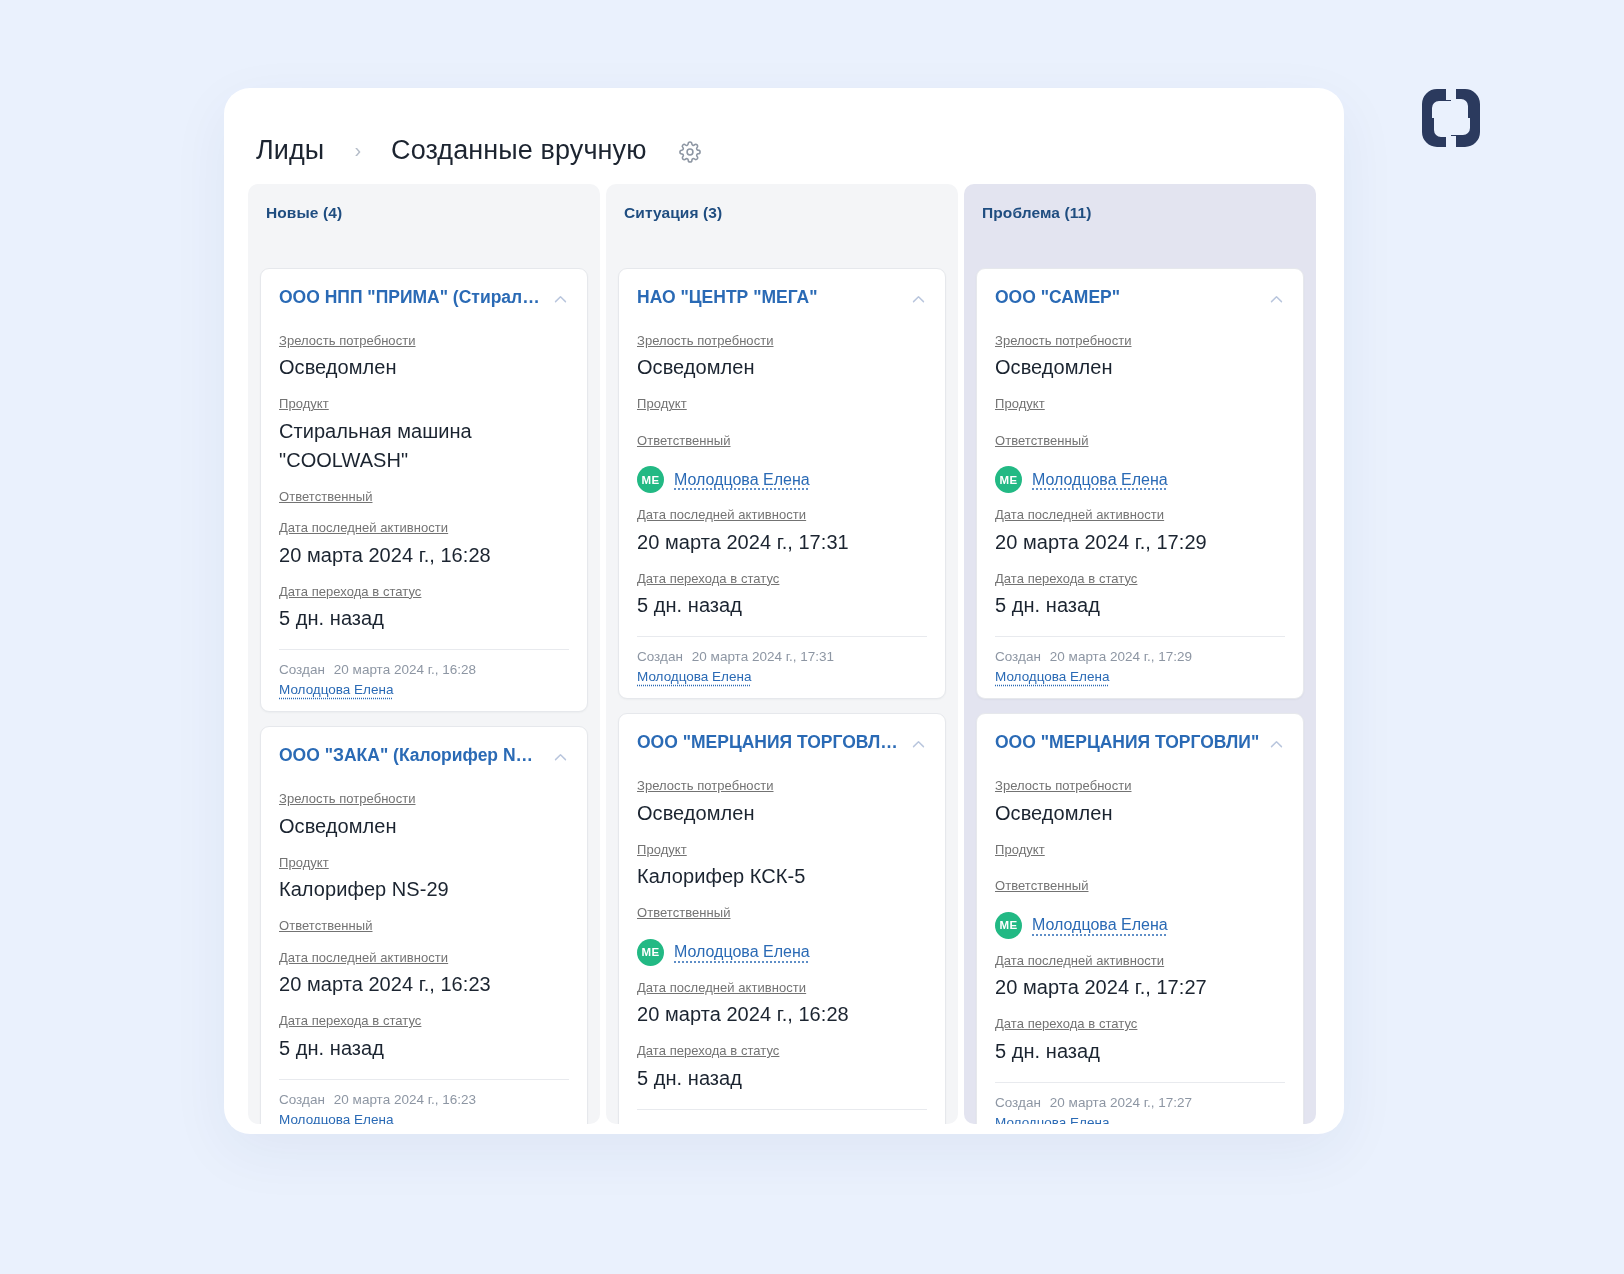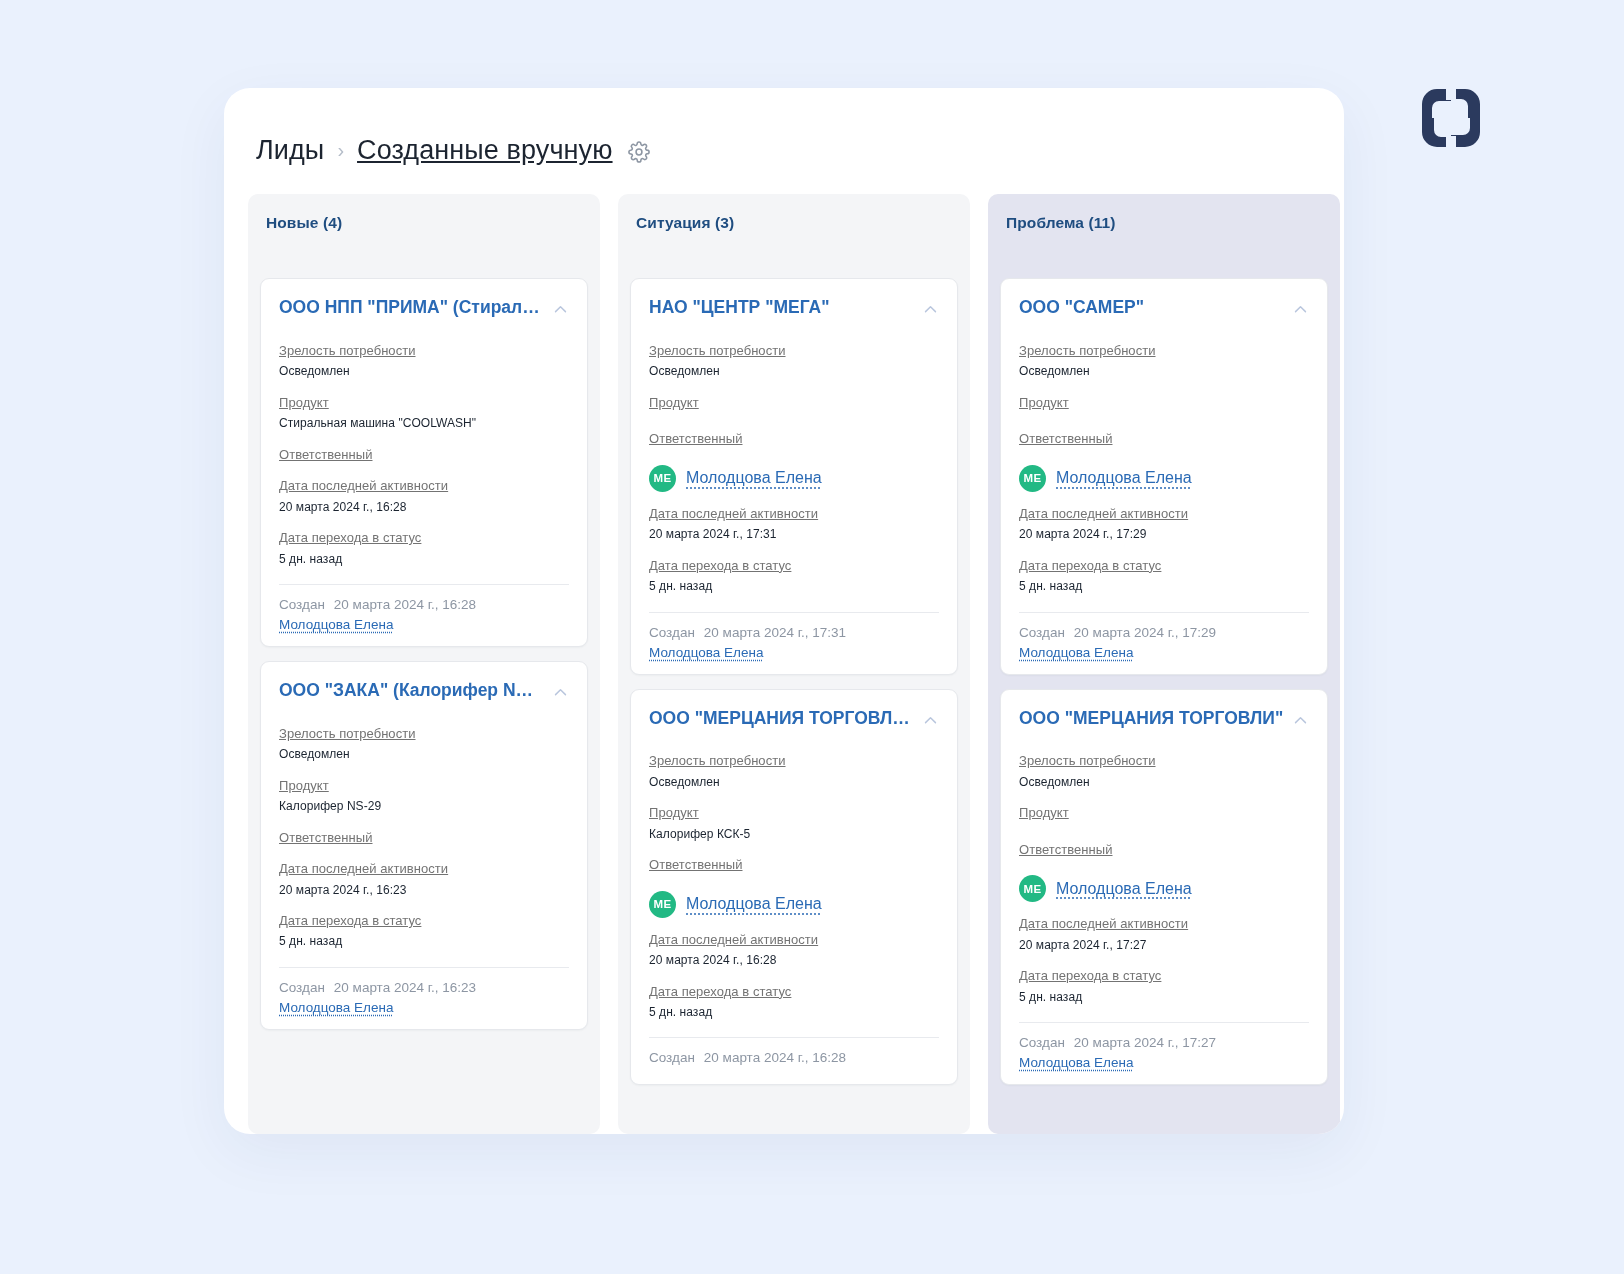--- a/index.html
+++ b/index.html
@@ -37,59 +37,58 @@
     background: #ffffff;
     border-radius: 26px;
     overflow: hidden;
     box-shadow: 0 18px 60px rgba(35, 52, 96, 0.06);
   }
 
   
   .page-header {
     display: flex;
     align-items: center;
-    gap: 11px;
+    gap: 28px;
     padding: 38px 0 0 32px;
     height: 86px;
   }
   .crumb-root {
     font-size: 27px;
     font-weight: 500;
     color: #1c2430;
     letter-spacing: 0.1px;
   }
   .crumb-sep {
     color: #b4bcc8;
     font-size: 20px;
     line-height: 1;
     padding: 0 2px;
   }
   .crumb-current {
     font-size: 27px;
     font-weight: 500;
     color: #1c2430;
     letter-spacing: 0.1px;
-    text-decoration: underline;
   }
   .gear-icon {
     display: inline-flex;
     align-items: center;
     margin-left: 4px;
     margin-top: 4px;
     cursor: pointer;
   }
   .gear-icon svg { display: block; }
 
   
   .board {
     display: flex;
-    gap: 18px;
+    gap: 6px;
     padding: 0 24px 0 24px;
     height: 960px;
-    align-items: flex-end;
+    align-items: center;
   }
 
   .column {
     width: 352px;
     flex: 0 0 352px;
     border-radius: 10px;
     padding: 18px 12px 0 12px;
     height: 940px;
     overflow: hidden;
   }
@@ -149,21 +148,21 @@
 
   .field-label {
     font-size: 13px;
     color: #737373;
     line-height: 1.5;
     margin-bottom: 3px;
     letter-spacing: 0.05px;
     text-decoration: underline;
   }
   .field-value {
-    font-size: 12px;
+    font-size: 20px;
     color: #1b2430;
     font-weight: 500;
     line-height: 1.45;
     letter-spacing: 0.05px;
   }
 
   .person-row {
     display: flex;
     align-items: center;
     gap: 10px;

